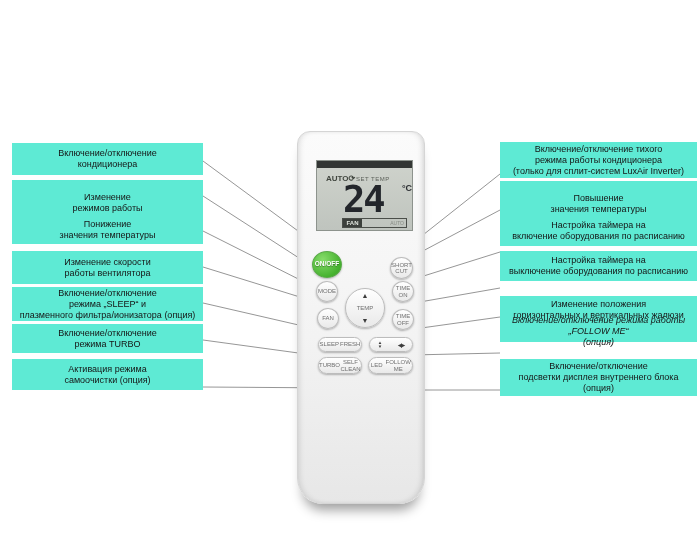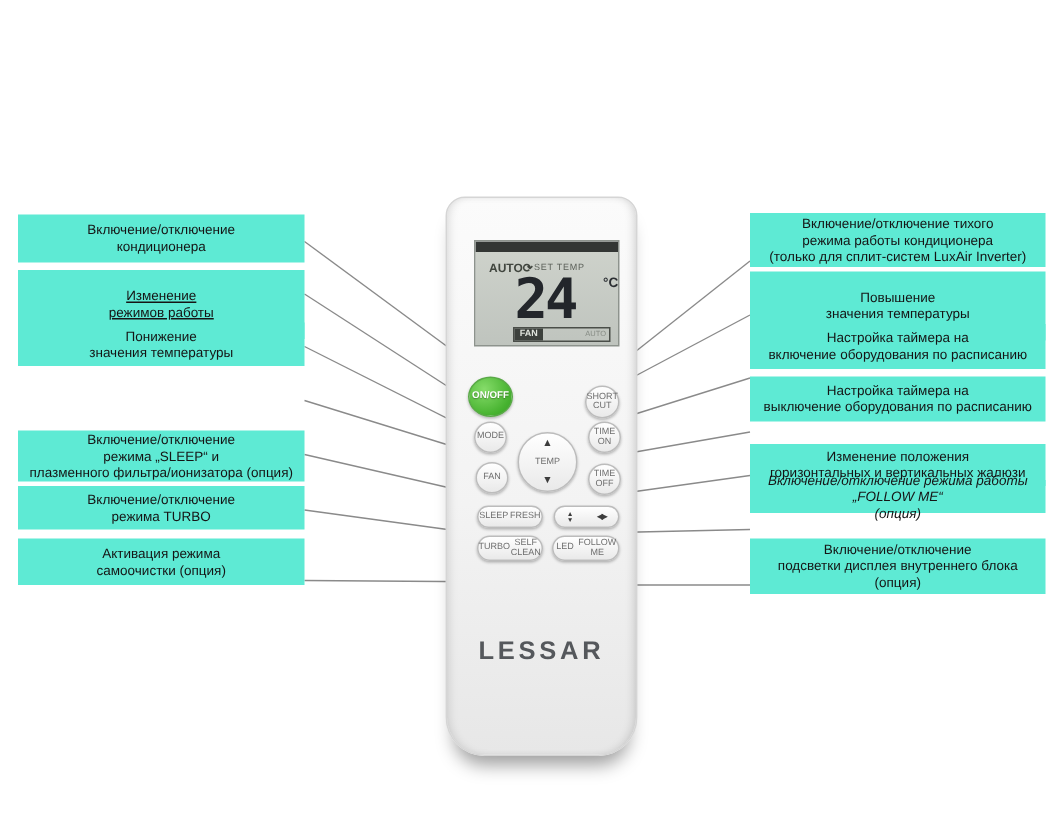--- a/index.html
+++ b/index.html
@@ -92,24 +92,26 @@
       <line x1="500" y1="252" x2="414" y2="279"></line>
       <line x1="500" y1="288" x2="414" y2="303"></line>
       <line x1="500" y1="317" x2="414" y2="329"></line>
       <line x1="500" y1="353" x2="411" y2="355"></line>
       <polyline points="500,390 383,390 379,363"></polyline>
     </g>
   </svg>
 
   <div class="callout left" style="top:143px;height:32px;">Включение/отключение
 кондиционера</div>
-  <div class="callout left" style="top:180px;height:46px;text-decoration:underline;">Изменение
+  <div class="callout left" style="top:180px;height:46px;">Изменение
 режимов работы</div>
   <div class="callout left" style="top:215px;height:29px;">Понижение
 значения температуры</div>
+  <div class="callout left" style="top:251px;height:33px;">Изменение скорости
+работы вентилятора</div>
   <div class="callout left" style="top:287px;height:34px;">Включение/отключение
 режима „SLEEP“ и
 плазменного фильтра/ионизатора (опция)</div>
   <div class="callout left" style="top:324px;height:29px;">Включение/отключение
 режима TURBO</div>
   <div class="callout right" style="top:142px;height:36px;">Включение/отключение тихого
 режима работы кондиционера
 (только для сплит-систем LuxAir Inverter)</div>
 
   <div class="callout left" style="top:359px;height:31px;">Активация режима
@@ -176,16 +178,15 @@
     <div class="pill" id="pill-turbo">
       <span class="pill-half">TURBO</span>
       <span class="pill-half" style="width:22px;">SELF CLEAN</span>
     </div>
 
     <div class="pill" id="pill-led">
       <span class="pill-half">LED</span>
       <span class="pill-half" style="width:24px;">FOLLOW ME</span>
     </div>
 
-    <div id="logo">LESSAR</div>
   </div>
 
 </div>
 
 </body></html>

